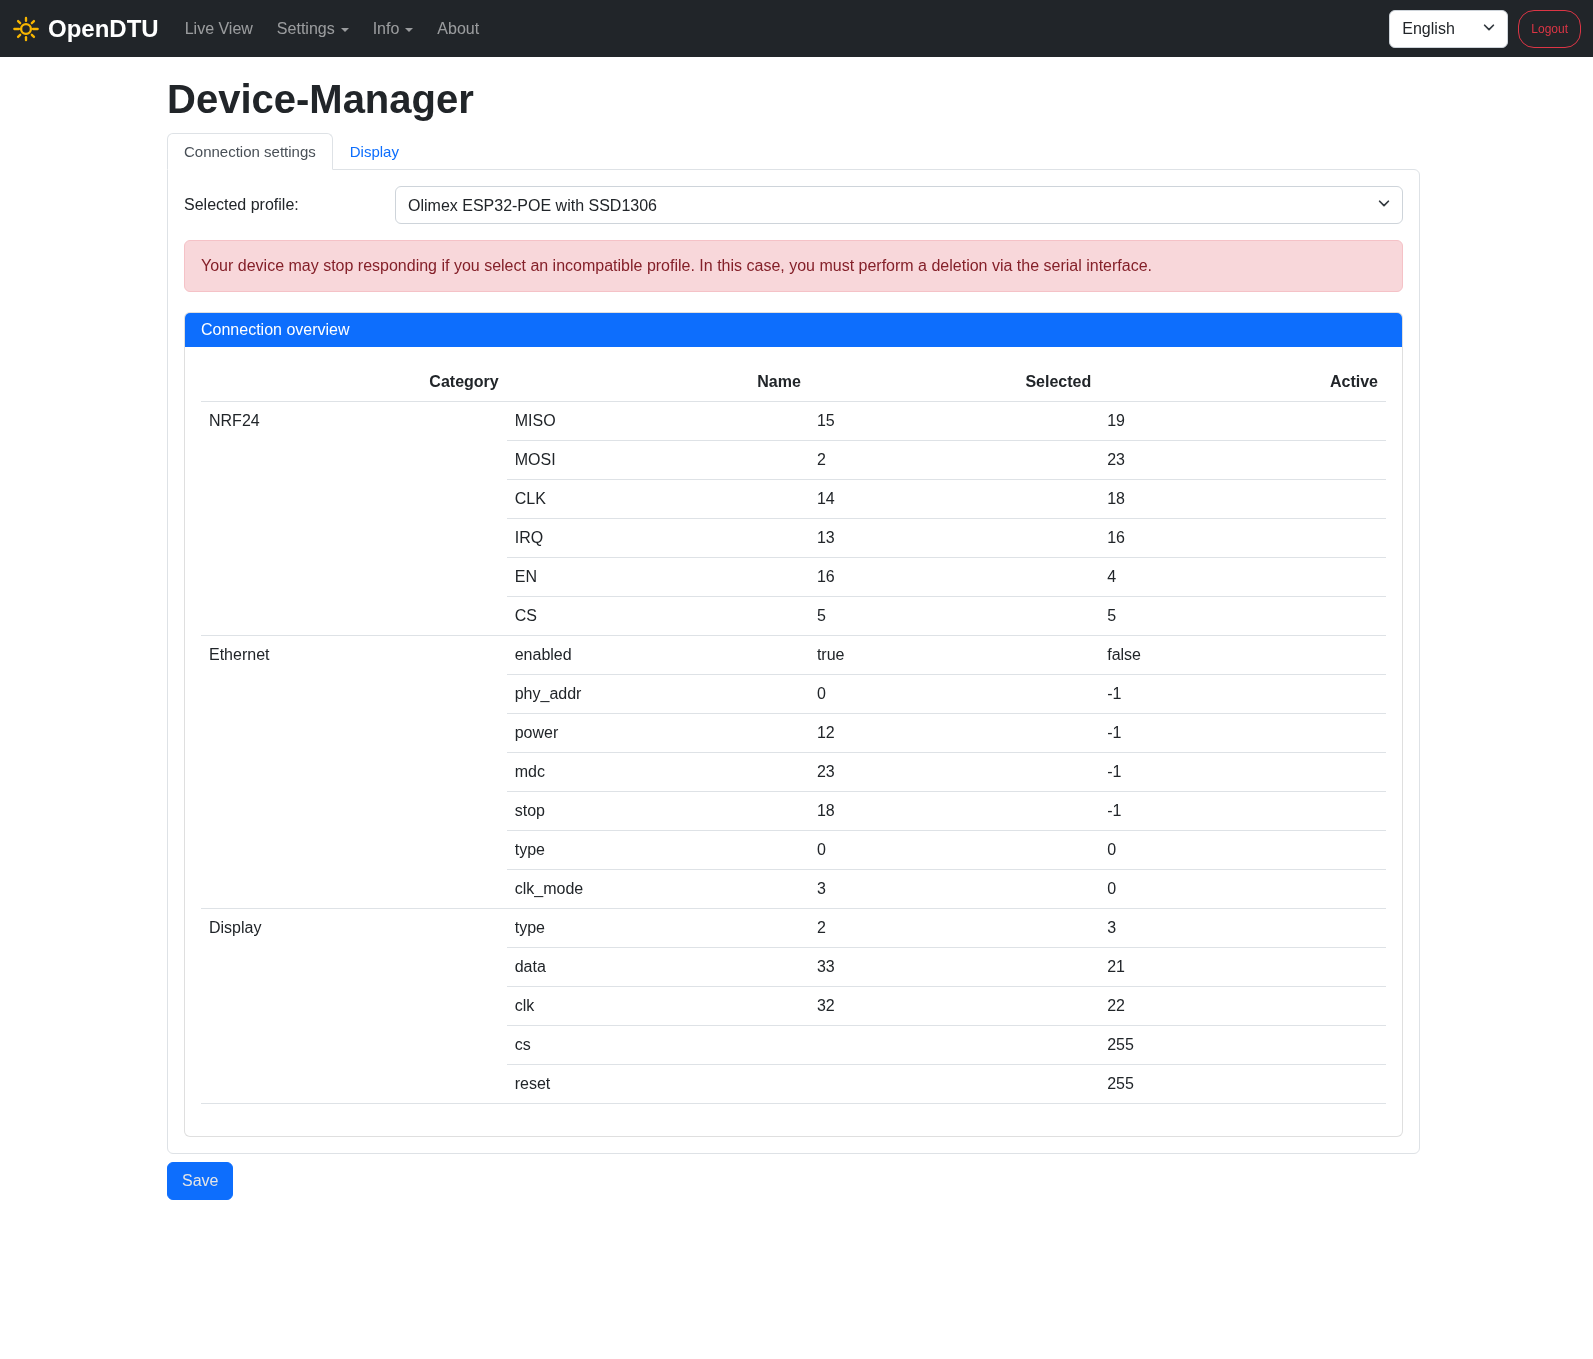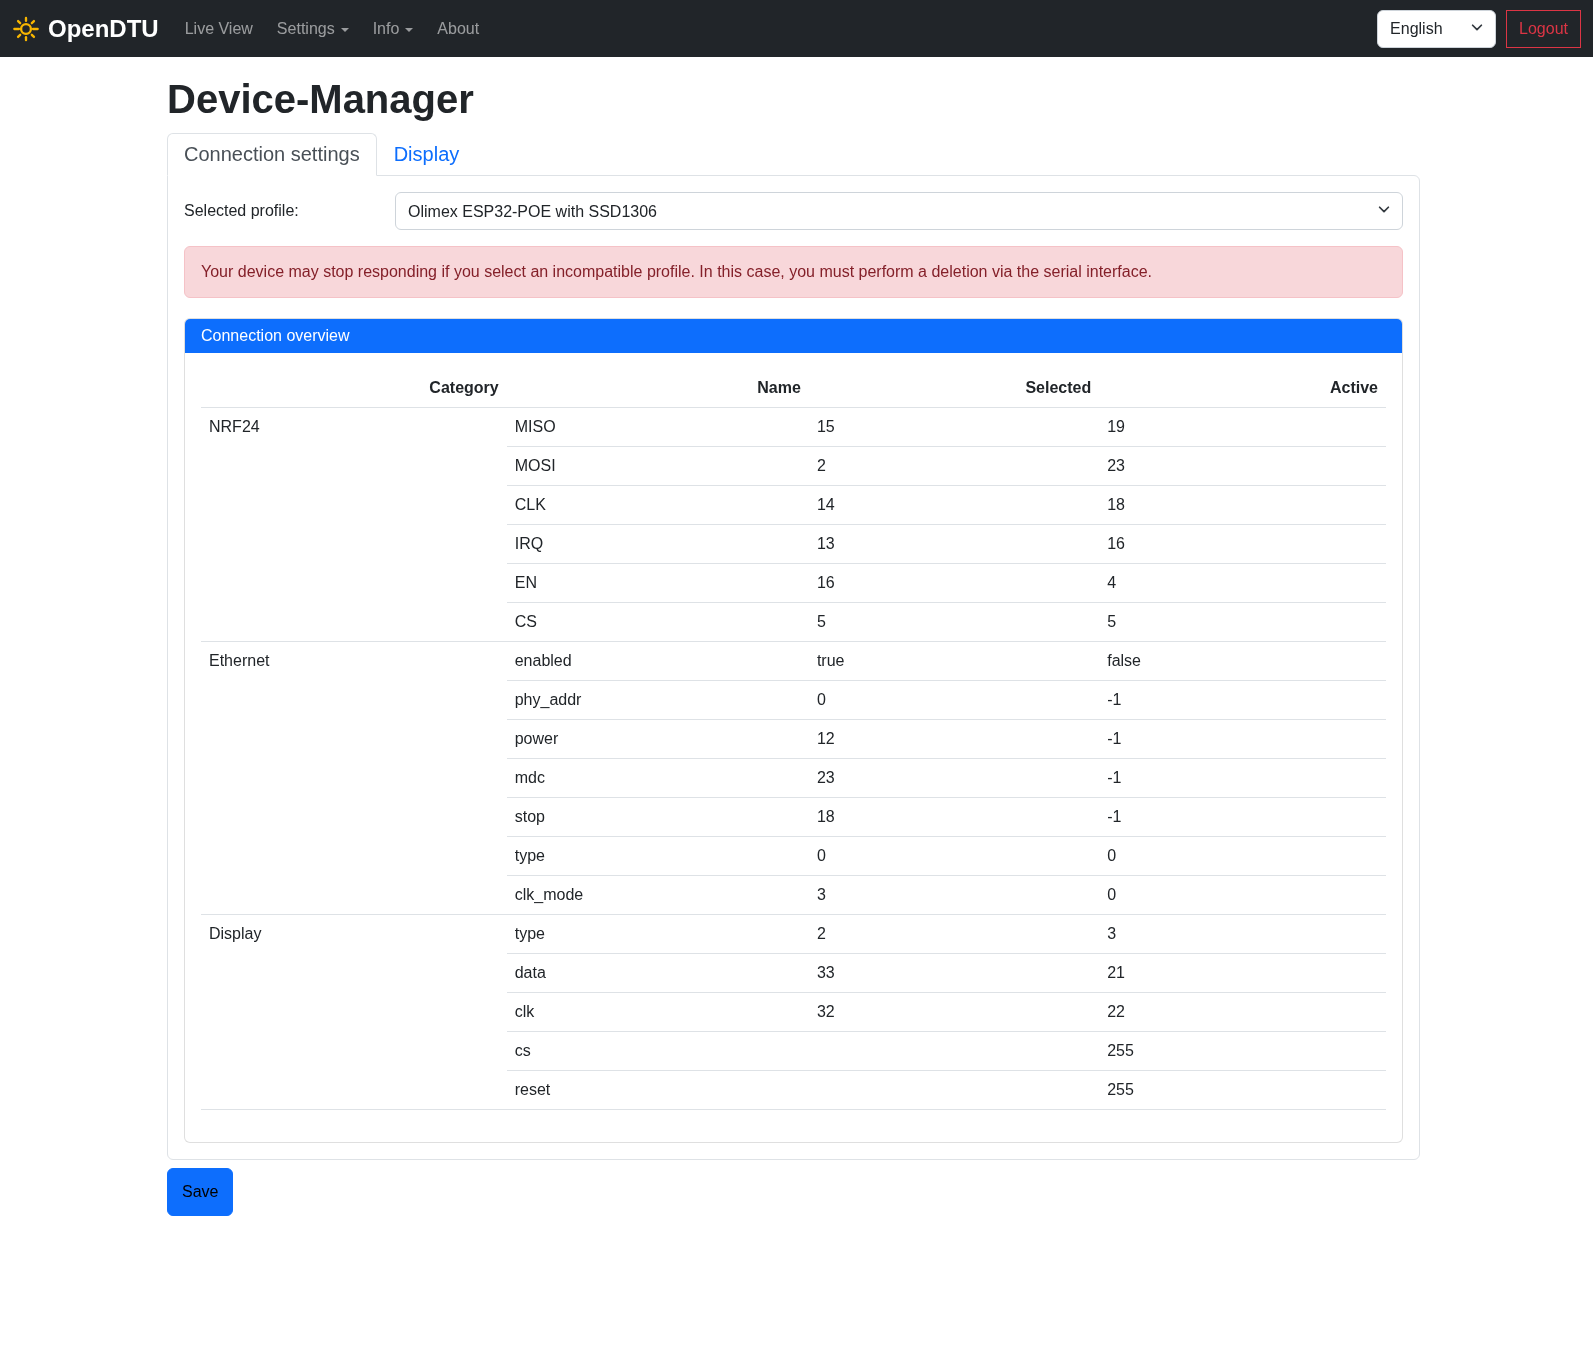--- a/index.html
+++ b/index.html
@@ -72,43 +72,43 @@
     position:absolute;right:12px;top:50%;
     transform:translateY(-50%);
     pointer-events:none;
   }
   .lang-wrap select{width:119px;}
   .btn-logout{
     font-family:inherit;
     background:transparent;
     color:var(--danger);
     border:1px solid var(--danger);
-    border-radius:0;
+    border-radius:16px;
     padding:6px 12px;
-    font-size:16px;
+    font-size:12px;
     height:38px;
     cursor:pointer;
   }
   
   .main{
     margin-left:148px;
     width:1272px;
     padding-left:19px;
   }
   h1.page-title{
     font-size:40px;
     font-weight:600;
     margin-top:20px;
     margin-bottom:10px;
     color:var(--text);
   }
   
   .tabs{display:flex;align-items:flex-end;}
   .tab{
-    font-size:20px;
+    font-size:15px;
     padding:9px 16px;
     cursor:pointer;
     border:1px solid transparent;
     border-radius:6px 6px 0 0;
     color:var(--primary);
     background:transparent;
     position:relative;
     bottom:-1px;
   }
   .tab.active{
@@ -169,25 +169,25 @@
   }
   table.overview th{font-weight:700;text-align:right;}
   table.overview th:nth-child(1), table.overview td.cat{width:25.8%;}
   table.overview th:nth-child(2){width:25.5%;}
   table.overview th:nth-child(3){width:24.5%;}
   .btn-save{
     font-family:inherit;
     margin-top:8px;
     background:var(--primary);
     border:1px solid var(--primary);
-    color:#000000;
+    color:#e5e5e5;
     font-size:16px;
     padding:6px 14px;
     border-radius:6px;
-    height:48px;
+    height:38px;
     cursor:pointer;
   }
 </style>
 </head>
 <body>
 
 <nav class="navbar">
   <div class="brand">
     <span>
       <svg width="28" height="28" viewBox="0 0 24 24" fill="none" stroke="#f7b500" stroke-width="2" stroke-linecap="round">

